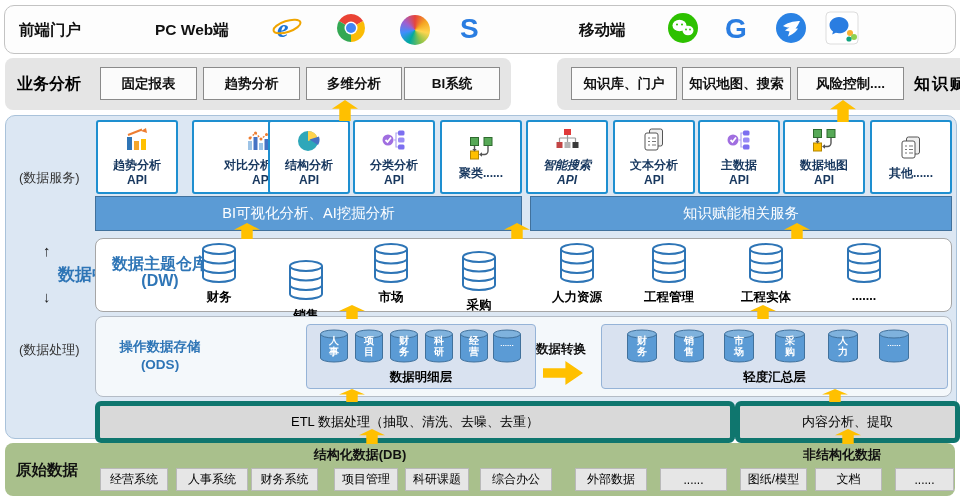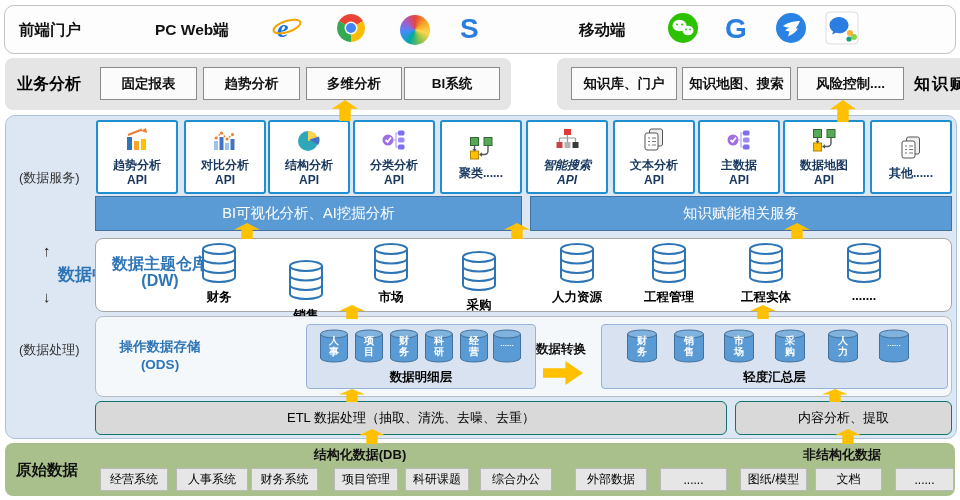--- a/index.html
+++ b/index.html
@@ -30,21 +30,21 @@
   .dw-cyl{width:80px;text-align:center;}
   .dw-cyl .cap{font-size:12.5px;font-weight:bold;color:#000;margin-top:1px;white-space:nowrap;}
   .odsbox{left:95px;top:316px;width:855px;height:79px;background:#f4f8fb;border:1px solid #b4bcc6;border-radius:8px;}
   .ods-label{left:6px;top:21px;width:116px;text-align:center;color:#2e75b6;font-weight:bold;font-size:13.5px;line-height:18px;}
   .layerbox{top:7px;height:63px;background:#d9e2f0;border:1px solid #95b3d7;border-radius:4px;}
   .layer-title{position:absolute;left:0;right:0;bottom:2px;text-align:center;font-weight:bold;font-size:12.5px;color:#000;margin-top:8px;}
   .scyl{position:absolute;top:4px;}
   .scyl .vtxt{position:absolute;left:0;top:7px;width:100%;text-align:center;color:#fff;font-weight:bold;
               font-size:10px;line-height:10.5px;}
   .transform-label{font-size:12.5px;font-weight:600;color:#111;white-space:nowrap;}
-  .etl{top:401px;height:32px;background:#d9d9d9;border:1px solid #0f766e;border-radius:6px;font-size:13px;color:#000;
+  .etl{top:401px;height:32px;background:#d9d9d9;border:5px solid #0f766e;border-radius:6px;font-size:13px;color:#000;
        display:flex;align-items:center;justify-content:center;white-space:nowrap;}
   
   .rawbox{left:5px;top:443px;width:950px;height:53px;background:#a9c08c;border-radius:8px;}
   .raw-label{font-weight:bold;font-size:15.5px;line-height:53px;white-space:nowrap;}
   .raw-header{top:3px;width:160px;text-align:center;font-weight:bold;font-size:13px;white-space:nowrap;}
   .raw-item{top:25px;height:21px;background:#e6e6e6;border:1px solid #b9b9b9;font-size:12px;color:#000;
             display:flex;align-items:center;justify-content:center;white-space:nowrap;}
   
   .arr-up{position:absolute;background:#ffc000;z-index:6;
           clip-path:polygon(50% 0,100% 42%,72% 42%,72% 100%,28% 100%,28% 42%,0 42%);}
@@ -153,21 +153,21 @@
         <span><svg width="26" height="26" viewBox="0 0 26 26">
             <rect x="3" y="10" width="5" height="13" fill="#2e75b6"></rect>
             <rect x="10" y="14" width="5" height="9" fill="#f4a62a"></rect>
             <rect x="17" y="12" width="5" height="11" fill="#ffc000"></rect>
             <path d="M4 8 L18 2.5" stroke="#ed7d31" stroke-width="2" fill="none"></path>
             <polygon points="22,1 23,6 17,4" fill="#ed7d31"></polygon>
           </svg></span>
         <div class="nm">趋势分析</div>
         <div class="sub">API</div>
       </div>
-      <div class="abs apibox" style="left: 184px;">
+      <div class="abs apibox" style="left: 192px; align-items: flex-end;">
         <span><svg width="26" height="26" viewBox="0 0 26 26">
             <rect x="2" y="14" width="4" height="9" fill="#9dc3e6"></rect>
             <rect x="7.5" y="10" width="4" height="13" fill="#4472c4"></rect>
             <rect x="13" y="16" width="4" height="7" fill="#9dc3e6"></rect>
             <rect x="18.5" y="12" width="4" height="11" fill="#4472c4"></rect>
             <path d="M4 11 L9.5 6 L15 12 L20.5 7.5" stroke="#ed7d31" stroke-width="1.4" stroke-dasharray="2,1.6" fill="none"></path>
             <circle cx="4" cy="11" r="1.5" fill="#ed7d31"></circle>
             <circle cx="9.5" cy="6" r="1.5" fill="#ed7d31"></circle>
             <circle cx="15" cy="12" r="1.5" fill="#ed7d31"></circle>
             <circle cx="20.5" cy="7.5" r="1.5" fill="#ed7d31"></circle>

